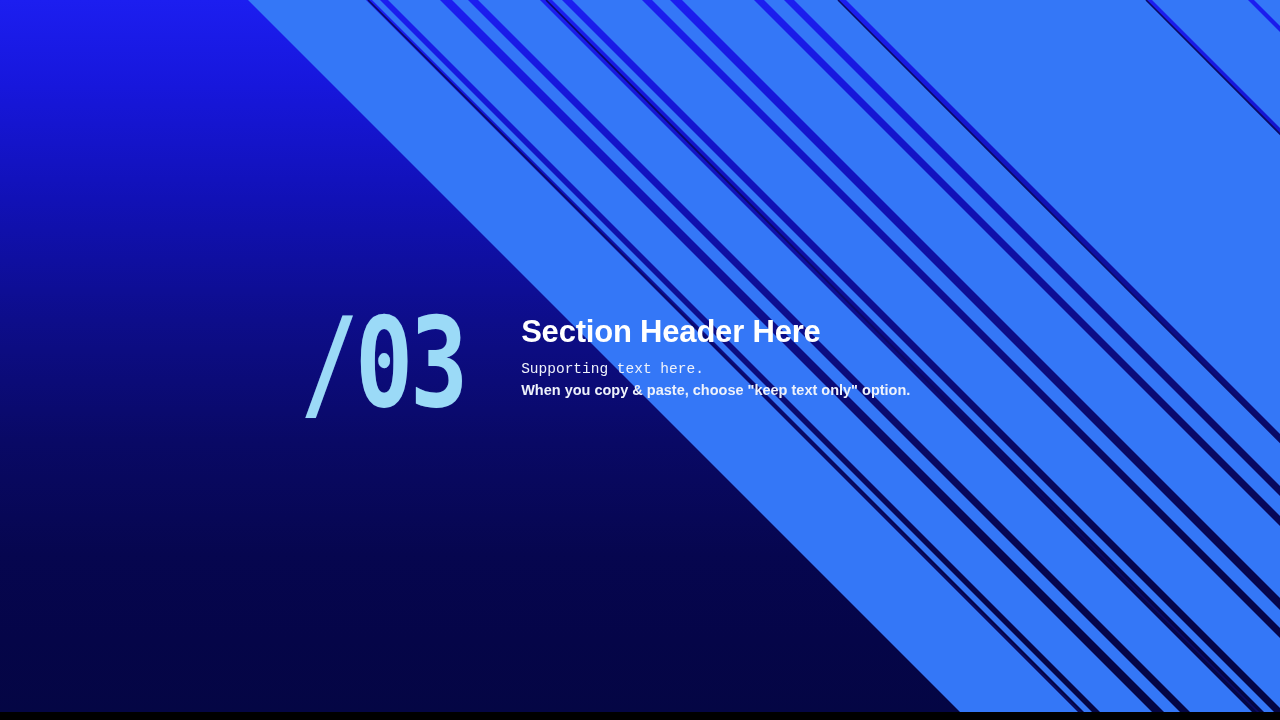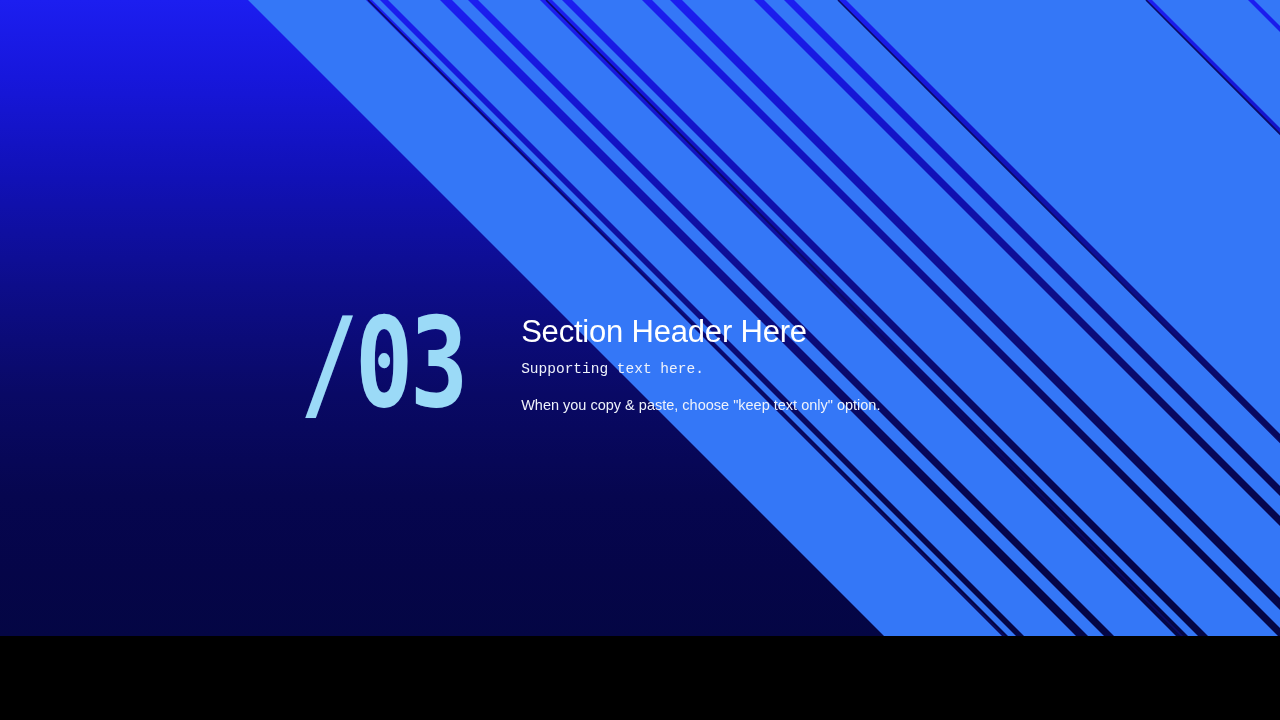--- a/index.html
+++ b/index.html
@@ -5,21 +5,21 @@
 <style>
   html, body {
     margin: 0;
     padding: 0;
     background: #000;
   }
 
   #slide {
     position: relative;
     width: 1280px;
-    height: 636px;
+    height: 712px;
     overflow: hidden;
     font-family: "Liberation Sans", sans-serif;
     
     background: linear-gradient(
       to bottom,
       #1c1ef0 0%,
       #1717dc 12%,
       #1111b6 28%,
       #0d0d8a 45%,
       #090965 62%,
@@ -77,36 +77,36 @@
 
   #text-block {
     margin-left: 20px;
     padding-top: 14px;
   }
 
   #section-header {
     margin: 0;
     color: #ffffff;
     font-size: 31px;
-    font-weight: normal;
+    font-weight: bold;
     line-height: 1.15;
     letter-spacing: -0.2px;
     white-space: nowrap;
   }
 
   .support-line {
     margin: 0;
     color: #eef2fb;
     font-size: 14.5px;
     line-height: 1.35;
     white-space: nowrap;
   }
 
   #support-line-1 { margin-top: 10px; font-family: Liberation Mono, monospace; }
-  #support-line-2 { margin-top: 17px; }
+  #support-line-2 { margin-top: 2px; font-weight: bold; }
 </style>
 </head>
 <body>
 
 <div id="slide">
 
   <div id="stripes">
     <svg viewBox="0 0 1280 720" width="1280" height="720" xmlns="http://www.w3.org/2000/svg">
       <defs>
         <clipPath id="slideClip">

